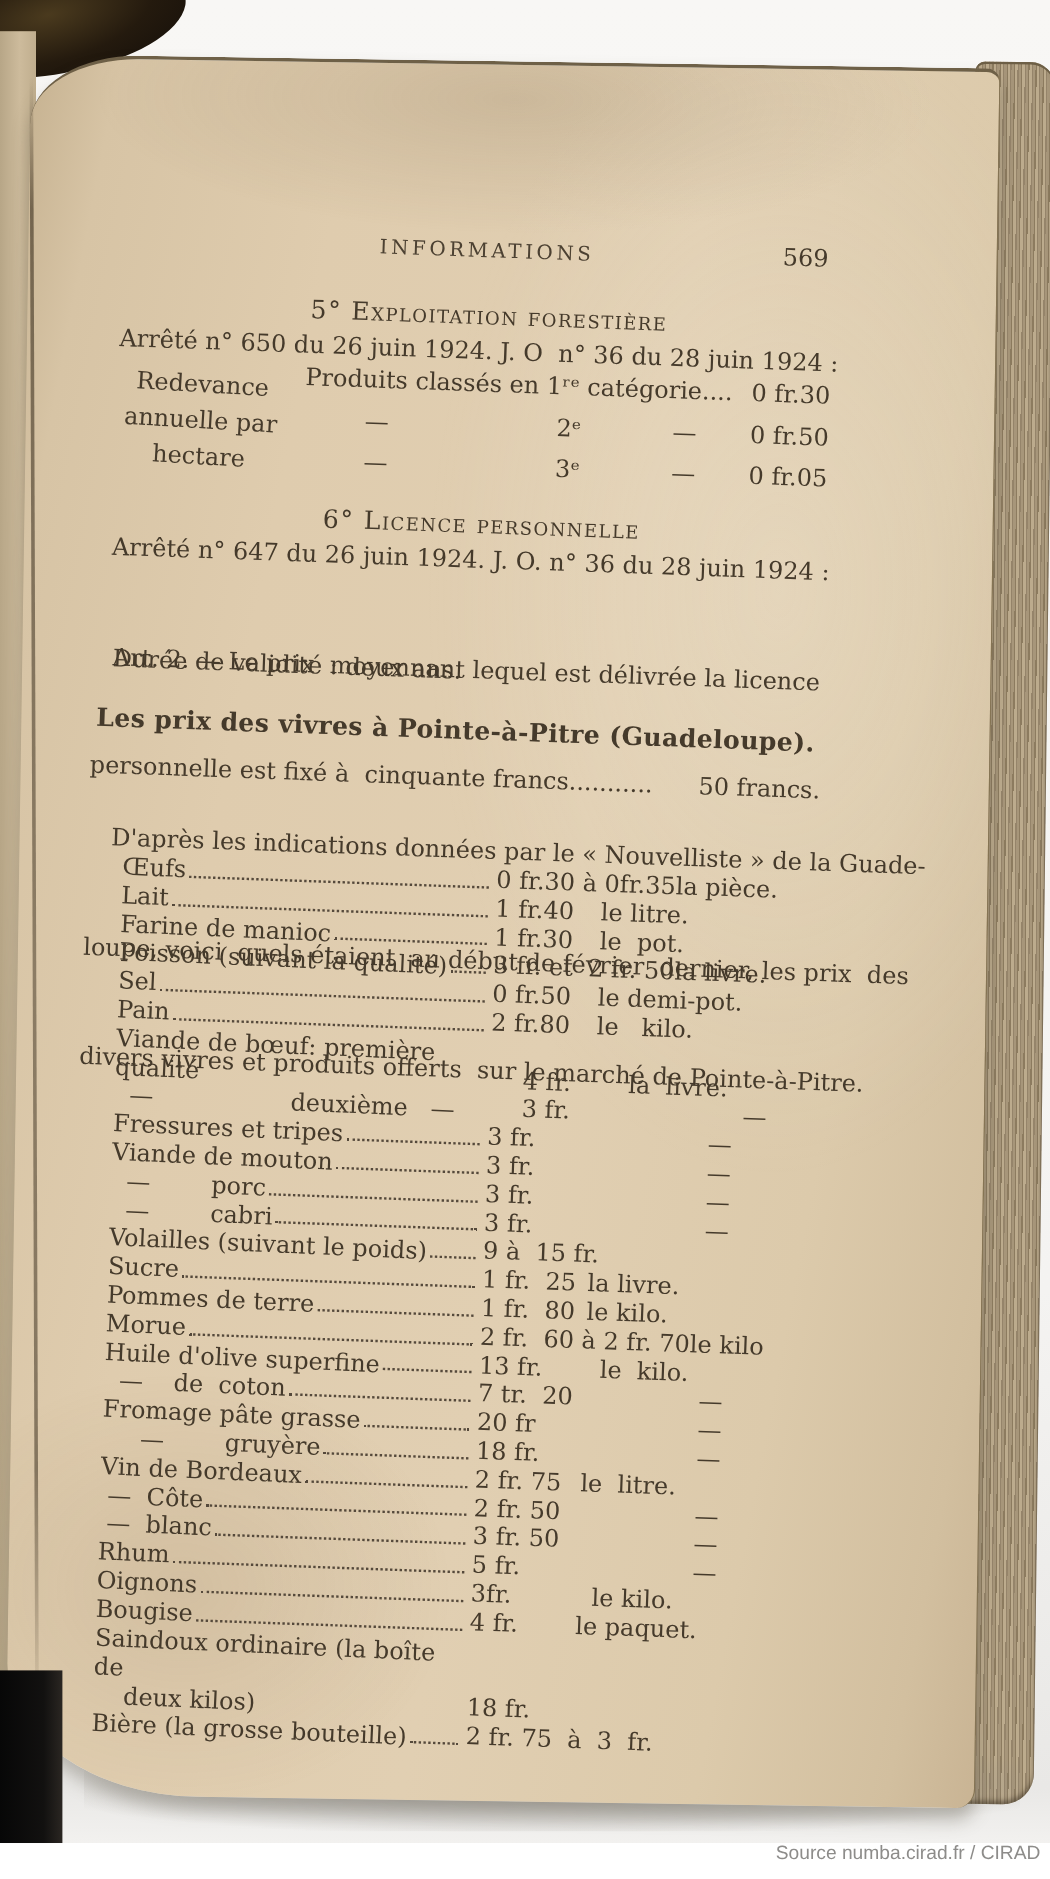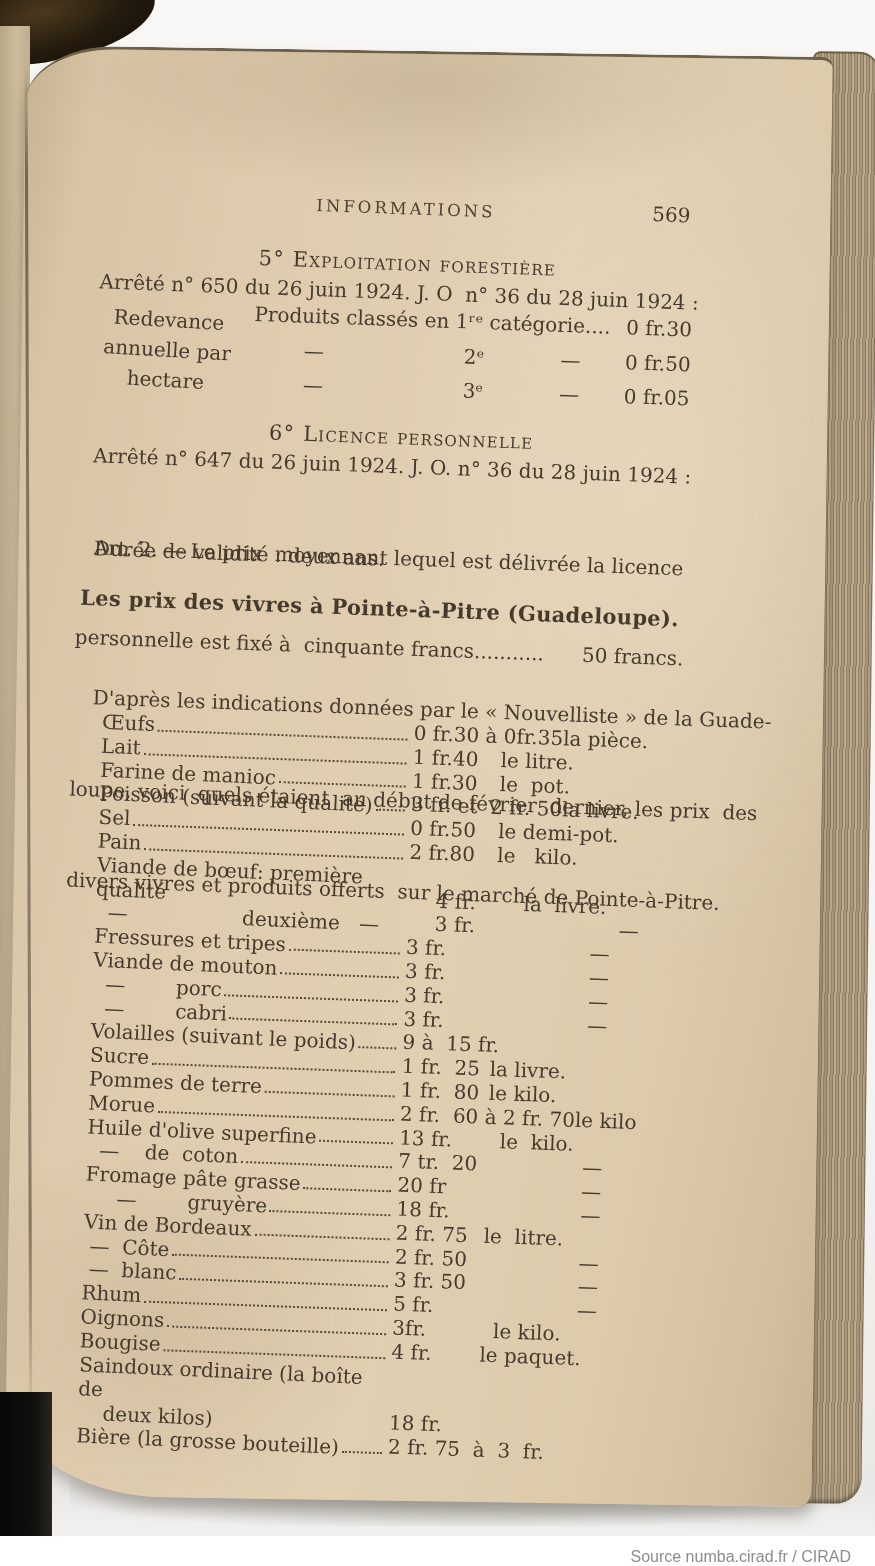--- a/index.html
+++ b/index.html
@@ -79,21 +79,21 @@
   .plbl { width:312px; flex:none; display:flex; align-items:flex-end; }
   .ltxt { white-space:pre-wrap; display:inline-block; transform:rotate(0.5deg); transform-origin:left bottom; }
   .leader { flex:1; border-bottom:2px dotted #55493b; margin:0 6px 5px 3px; height:1px; }
   .nodots .leader { border-bottom:none; }
   .amt { display:inline-block; min-width:88px; white-space:pre; }
   .unit { white-space:pre; }
   .u-dash { padding-left:96px; }
 
   
   .source-bar { position:absolute; left:0; top:1536px; width:875px; height:30px; background:#ffffff;
-                display:flex; align-items:flex-end; justify-content:flex-end; padding-right:24px;
+                display:flex; align-items:flex-start; justify-content:flex-end; padding-right:8px;
                 font-family:"Liberation Sans","DejaVu Sans",sans-serif; font-size:16px; color:#8d8c8a; }
 </style>
 </head>
 <body>
 
 <div class="stage">
   <div class="photo">
     <div class="board"></div>
     <div class="left-strip"></div>
     <div class="fore-edge"></div>

